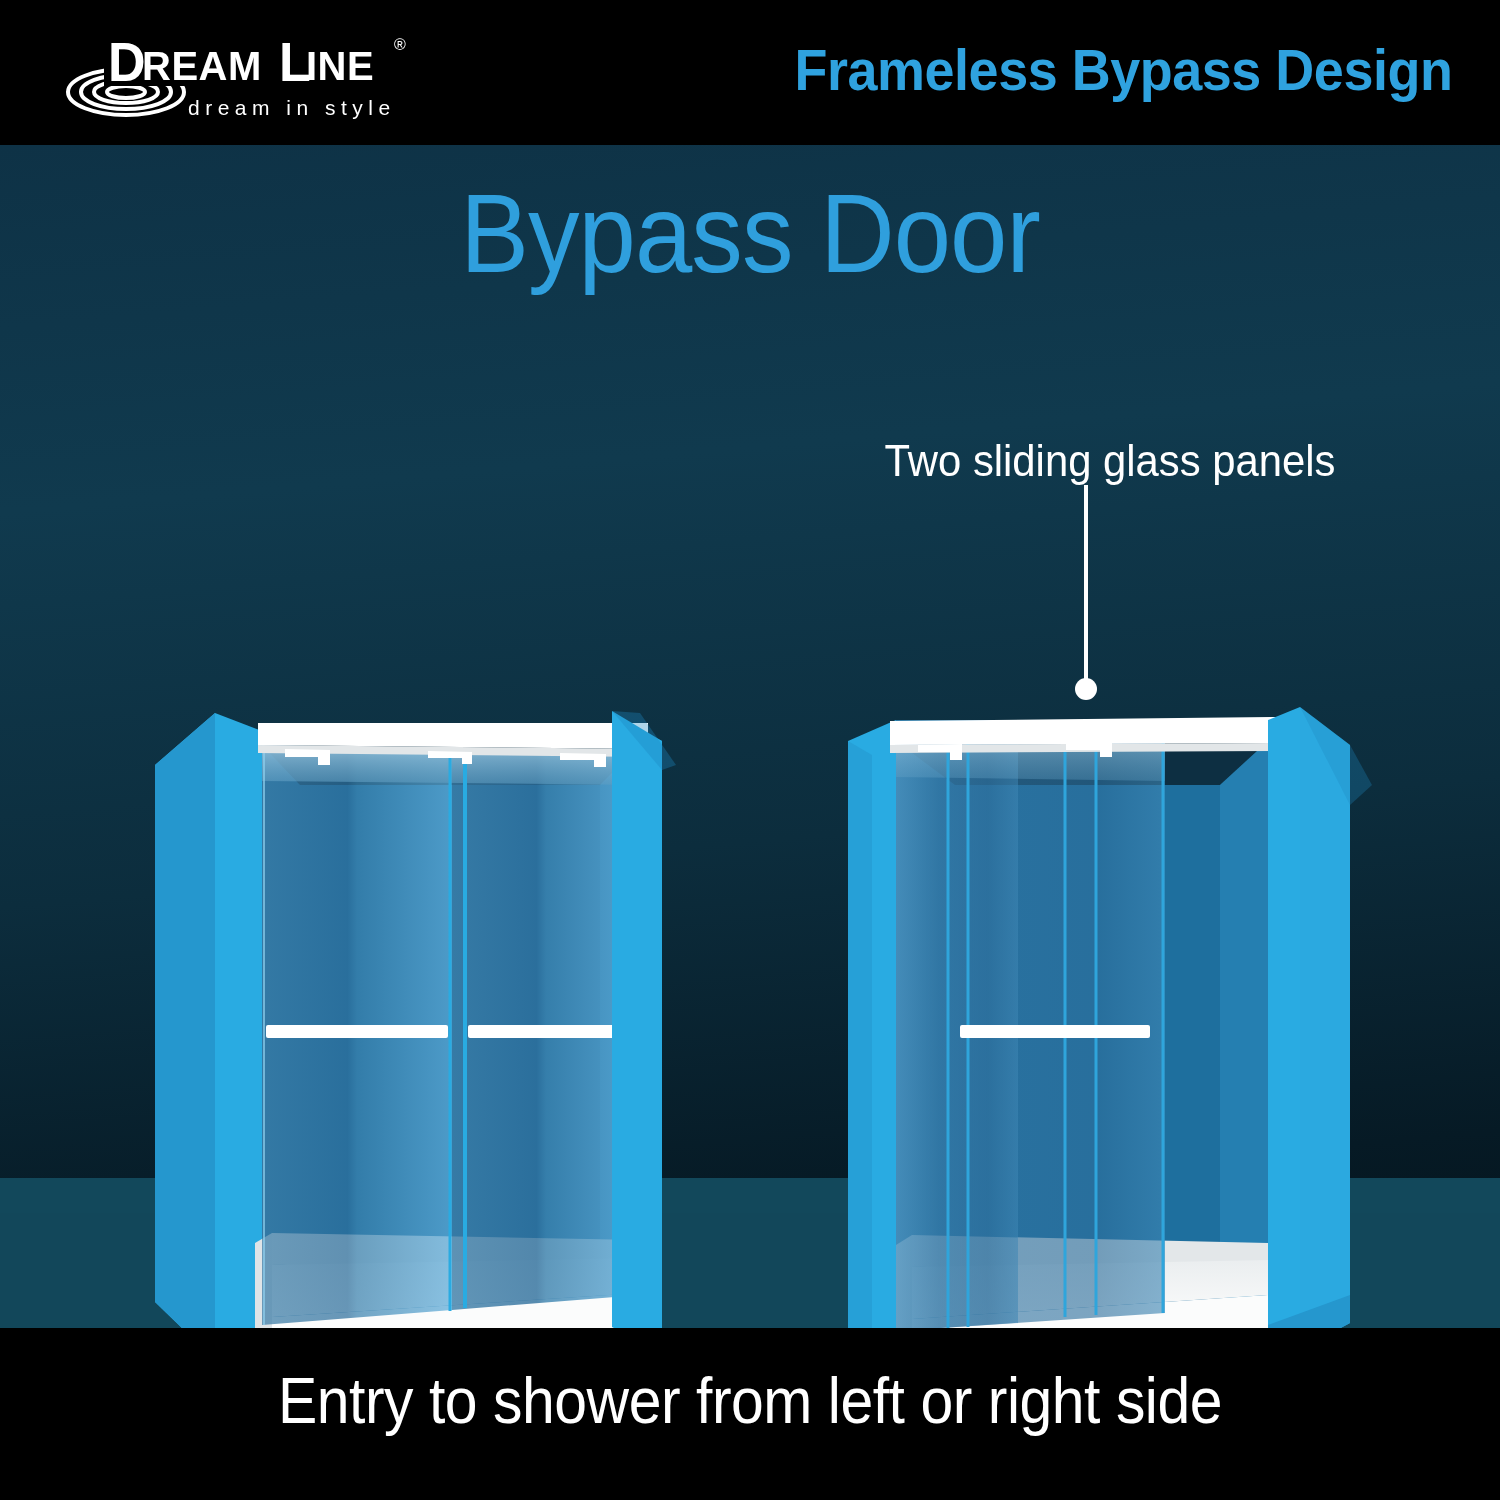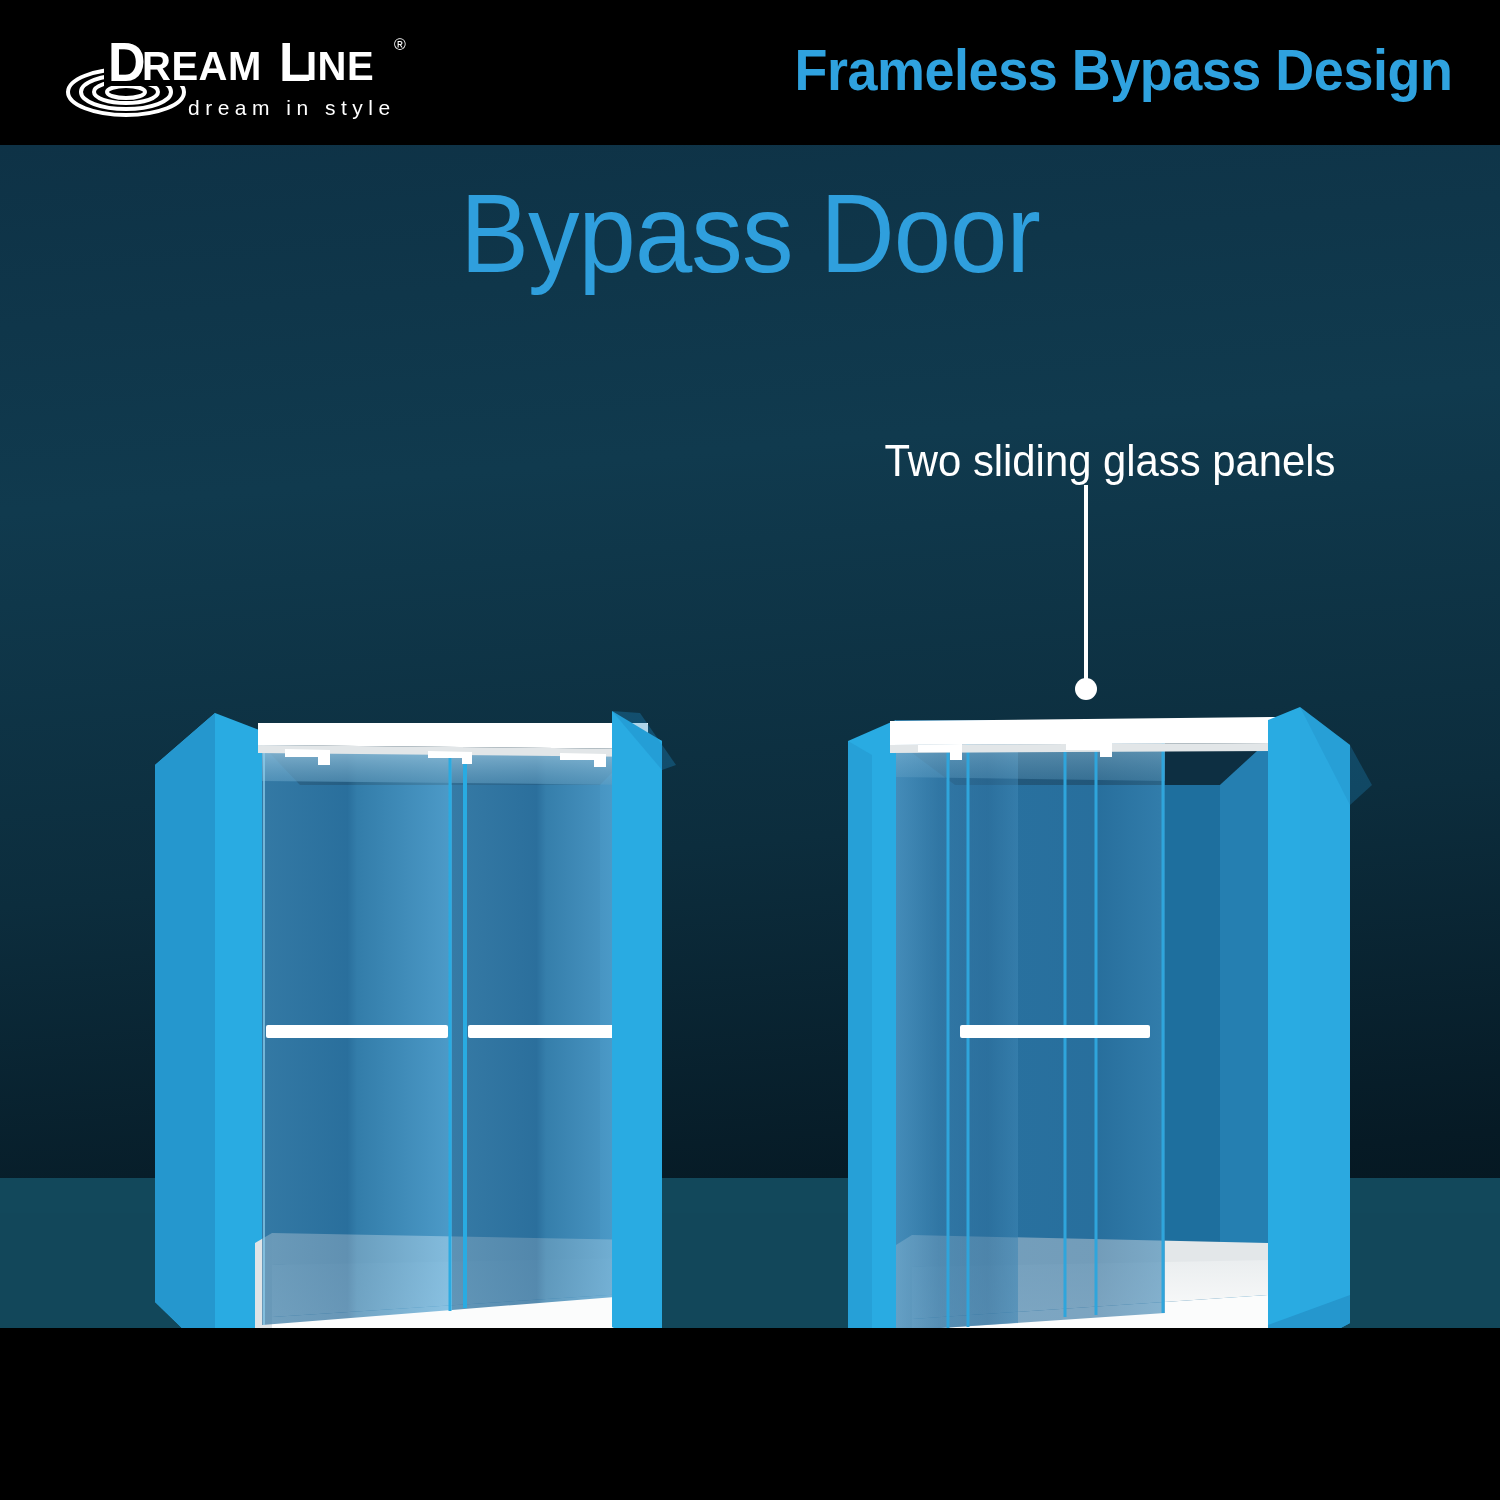--- a/index.html
+++ b/index.html
@@ -267,14 +267,17 @@
         <text x="82" y="62" fill="#FFFFFF" font-family="Liberation Sans, sans-serif" font-size="40" font-weight="bold" letter-spacing="0.5">REAM</text>
         <text x="219" y="62" fill="#FFFFFF" font-family="Liberation Sans, sans-serif" font-size="52" font-weight="bold" transform="scale(1.0,1.08) translate(0,-4)">L</text>
         <text x="246" y="62" fill="#FFFFFF" font-family="Liberation Sans, sans-serif" font-size="40" font-weight="bold" letter-spacing="0.5">INE</text>
         <text x="334" y="32" fill="#FFFFFF" font-family="Liberation Sans, sans-serif" font-size="16">®</text>
         <text x="128" y="97" fill="#FFFFFF" font-family="Liberation Sans, sans-serif" font-size="21" letter-spacing="5.5">dream in style</text>
       </svg>
     </div>
     <div class="header-tagline">Frameless Bypass Design</div>
   </div>
 
+  <div class="footer-bar">
+    <div class="footer-caption">Entry to shower from left or right side</div>
+  </div>
 
 </div>
 
 </body></html>

